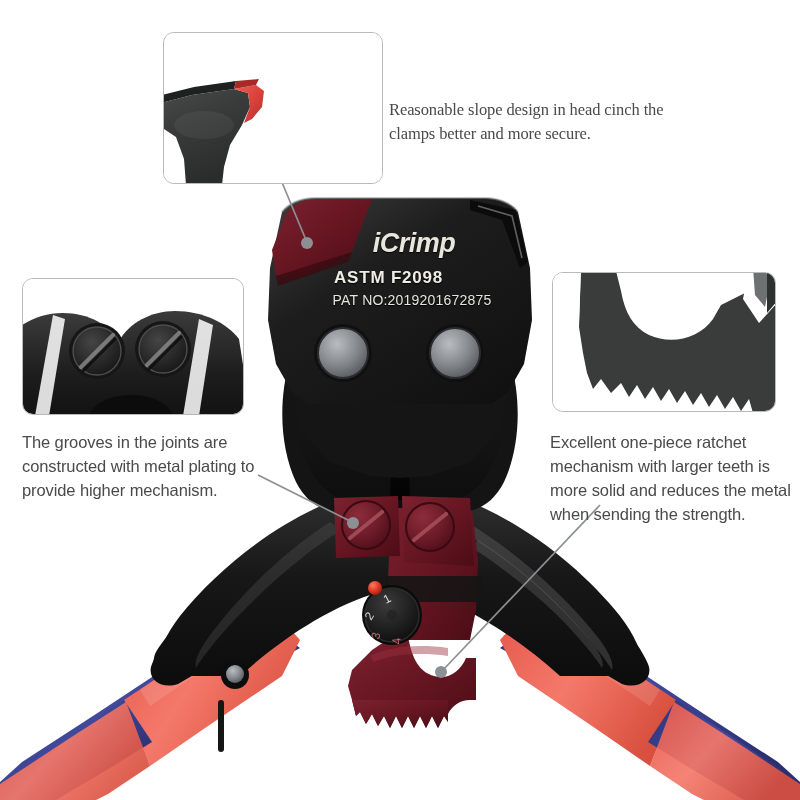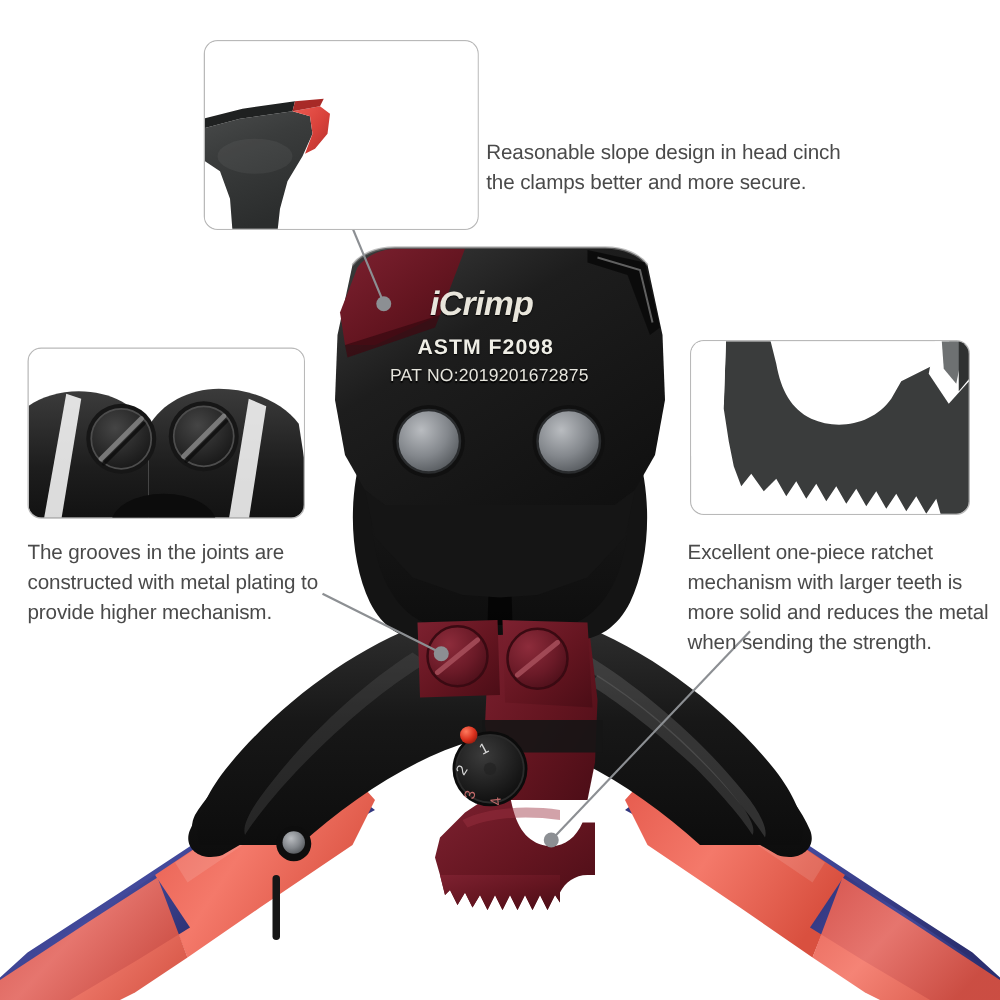--- a/index.html
+++ b/index.html
@@ -358,35 +358,35 @@
 
         <path d="M196,-6 L224,-6 L224,30 L206,50 L190,26 Z" fill="#ffffff"></path>
         <path d="M200,-6 L220,-6 L212,34 L202,22 Z" fill="#6e7172"></path>
         <path d="M214,-6 L224,-6 L224,28 L214,40 Z" fill="#2f3131"></path>
 
         <path d="M-6,-6 L28,-6 L26,50 L12,84 L-6,96 Z" fill="#ffffff"></path>
       </svg>
     </div>
   </div>
 
-  <div class="desc" style="left:389px; top:110px; width:290px;">Reasonable slope design in head cinch the clamps better and more secure.</div>
+  <div class="desc" style="left:389px; top:98px; width:290px;font-family:Liberation Serif, serif;">Reasonable slope design in head cinch the clamps better and more secure.</div>
 
   <div class="desc" style="left:22px; top:430px; width:262px;">The grooves in the joints are constructed with metal plating to provide higher mechanism.</div>
 
   <div class="desc" style="left:550px; top:430px; width:248px;">Excellent one-piece ratchet mechanism with larger teeth is more solid and reduces the metal when sending the strength.</div>
 
   <div style="position:absolute; left:344px; top:228px; width:140px;
               font-family:'Liberation Sans', sans-serif; font-size:27px;
               font-weight:bold; font-style:italic; color:#e9e6dc;
-              letter-spacing:-0.5px; text-align:left;
+              letter-spacing:-0.5px; text-align:center;
               text-shadow:0 1px 1px #000;">iCrimp</div>
 
   <div style="position:absolute; left:334px; top:268px; width:160px;
               font-family:'Liberation Sans', sans-serif; font-size:17px;
               font-weight:bold; color:#efeee6; letter-spacing:0.8px;
               text-align:left; text-shadow:0 1px 1px #000;">ASTM F2098</div>
 
   <div style="position:absolute; left:312px; top:292px; width:200px;
               font-family:'Liberation Sans', sans-serif; font-size:14px;
               color:#e6e5dd; letter-spacing:0.2px;
-              text-align:left; text-shadow:0 1px 1px #000;">PAT NO:2019201672875</div>
+              text-align:center; text-shadow:0 1px 1px #000;">PAT NO:2019201672875</div>
 
 </div>
 
 </body></html>

